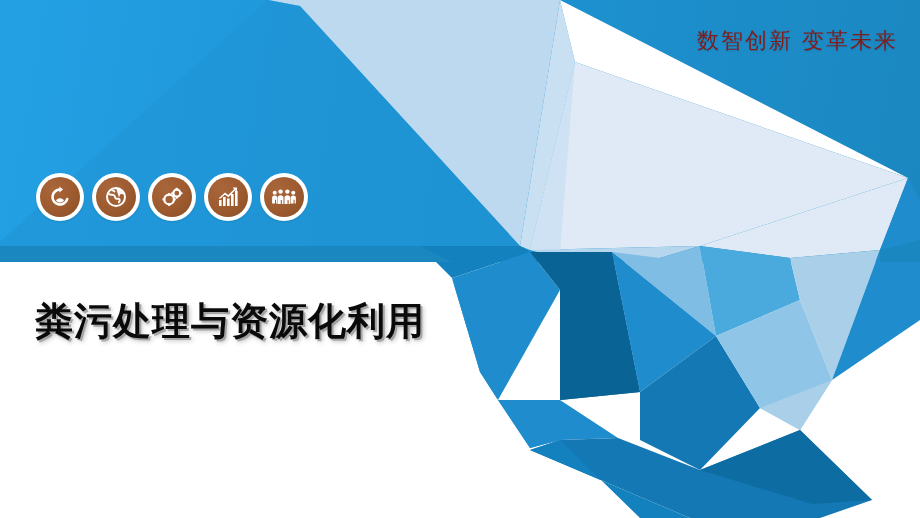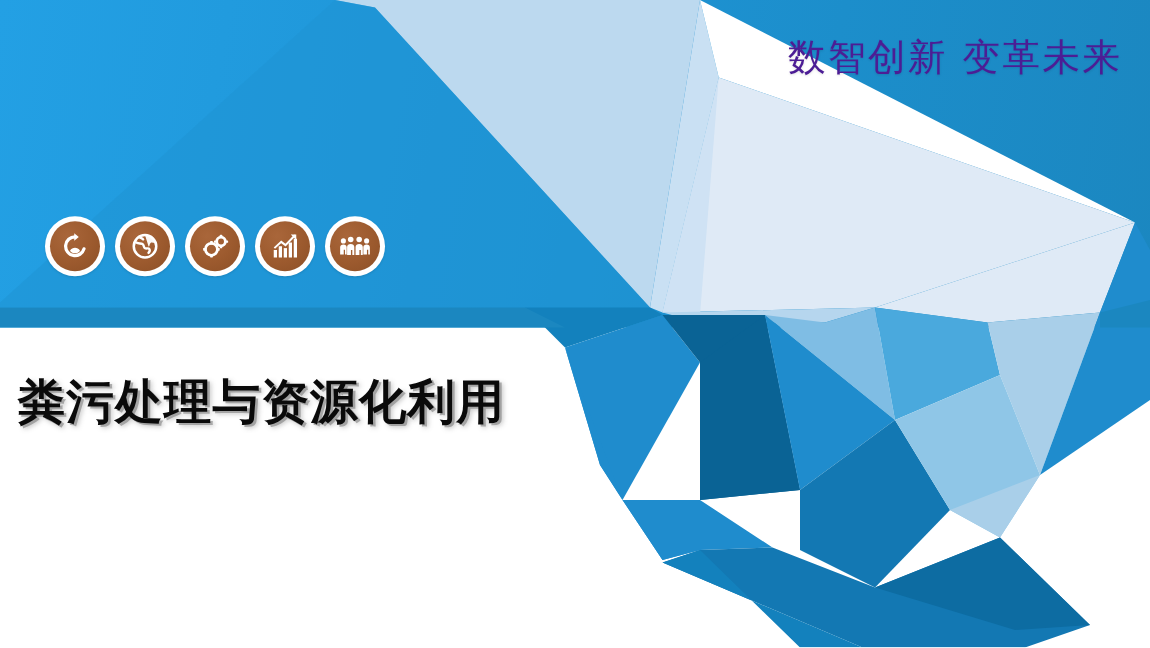--- a/index.html
+++ b/index.html
@@ -14,23 +14,23 @@
   
   .band{
     position:absolute;left:0;top:0;width:920px;height:262px;
     background:linear-gradient(100deg,#23a0e4 0%,#1f96d8 38%,#1c8ecb 70%,#1b87c0 100%);
   }
   
   .poly-svg{position:absolute;left:0;top:0;width:920px;height:518px;}
   
   .tagline{
     position:absolute;right:22px;top:26px;
-    color:#4c1d95;
+    color:#7f1d1d;
     font-family:"DejaVu Serif","Liberation Serif",serif;
-    font-size:30px;letter-spacing:2px;white-space:nowrap;
+    font-size:22px;letter-spacing:2px;white-space:nowrap;
     text-shadow:0 1px 2px rgba(0,0,0,.12);
     text-align:center;
   }
   
   .icon-row{
     position:absolute;left:36px;top:173px;
     display:flex;gap:8px;align-items:center;
   }
   .icon-badge{
     width:48px;height:48px;border-radius:50%;
@@ -39,21 +39,21 @@
     box-shadow:0 1px 2px rgba(0,0,0,.10);
   }
   .icon-inner{
     width:40px;height:40px;border-radius:50%;
     background:radial-gradient(circle at 34% 30%, #a9663a 0%, #9c5a2e 55%, #8c4f26 100%);
     display:flex;align-items:center;justify-content:center;
   }
   .icon-inner svg{display:block;}
   
   .title{
-    position:absolute;left:14px;top:296px;
+    position:absolute;left:35px;top:296px;
     font-family:"DejaVu Sans","Liberation Sans",sans-serif;
     font-weight:bold;
     font-size:38px;
     letter-spacing:1px;
     color:#0a0a0a;
     white-space:nowrap;
     text-shadow:2px 2px 0 rgba(120,120,120,.55), 3px 3px 4px rgba(90,90,90,.35);
   }
 </style>
 </head>

